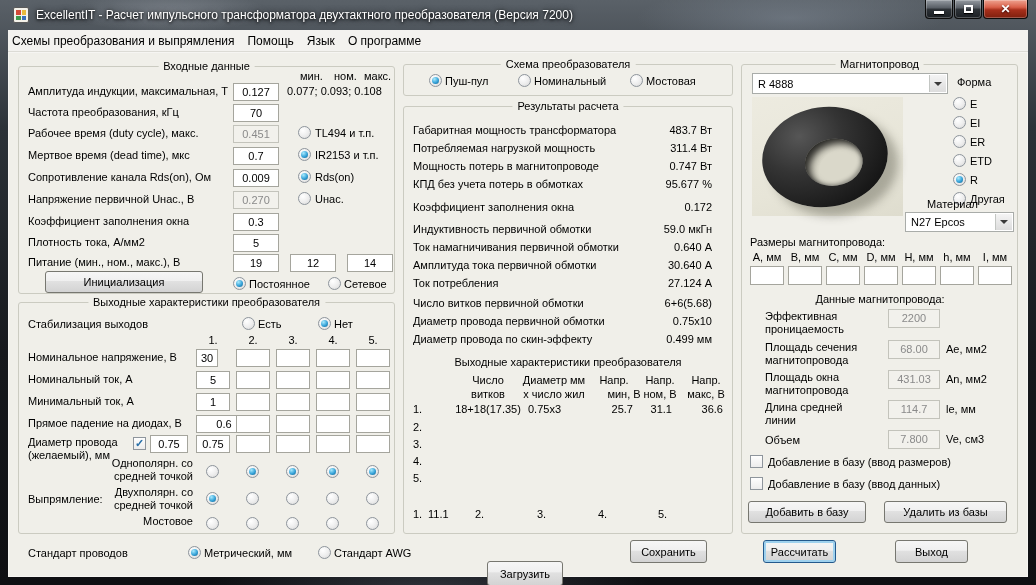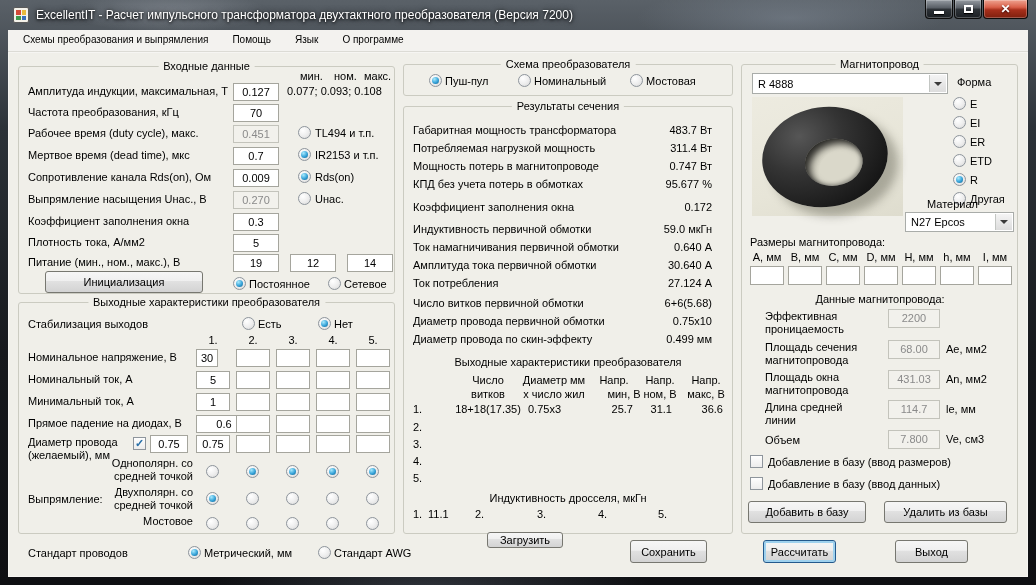--- a/index.html
+++ b/index.html
@@ -13,21 +13,21 @@
   .titlebar-text{position:absolute;left:36px;top:8px;font-size:12px;color:#fff;text-shadow:0 1px 3px #000,0 0 6px rgba(0,0,0,.7);white-space:nowrap}
   .appicon{position:absolute;left:13px;top:7px;width:16px;height:16px;border:1px solid #5a5a5a;background:#f4f2ea;display:grid;grid-template-columns:1fr 1fr;grid-template-rows:1fr 1fr;gap:1px;padding:2px;border-radius:2px}
   .appicon span{display:block}
   .wbtn{position:absolute;top:0;height:19px;display:flex;align-items:center;justify-content:center;border:1px solid #0c0c0c;border-top:none;border-radius:0 0 4px 4px;box-shadow:inset 0 0 0 1px rgba(255,255,255,.25)}
   .wbtn.mn{left:925px;width:28px;background:linear-gradient(#959ba2 0%,#565c63 45%,#2e3338 50%,#1b1f23 100%)}
   .wbtn.mx{left:954px;width:28px;background:linear-gradient(#959ba2 0%,#565c63 45%,#2e3338 50%,#1b1f23 100%)}
   .wbtn.cl{left:983px;width:45px;background:linear-gradient(#efa28f 0%,#d9604a 40%,#a72f1b 55%,#7e1f0e 100%);color:#fff;font-size:12px;font-weight:bold;text-shadow:0 1px 2px #300}
   .minbar{width:10px;height:3px;background:#fff;margin-top:7px;box-shadow:0 1px 1px #000}
   .maxbox{width:9px;height:8px;border:2px solid #fff;box-shadow:0 1px 1px #000}
   .menubar{position:absolute;left:8px;top:30px;width:1020px;height:22px;background:#f3f2ef;border-bottom:1px solid #dcdbd5;display:flex;align-items:stretch}
-  .mitem{font-size:10px;padding:4px 9px 0 15px;color:#000;white-space:nowrap}
+  .mitem{font-size:12px;padding:4px 9px 0 4px;color:#000;white-space:nowrap}
   .clientbg{position:absolute;left:8px;top:52px;width:1020px;height:525px;background:#f0efe9;box-shadow:inset 0 0 0 1px rgba(255,255,255,.4)}
   .grp{position:absolute;border:1px solid #cbcbc1;border-radius:3px}
   .gtitle{position:absolute;top:-7px;left:50%;transform:translateX(-50%);background:#f0efe9;padding:0 5px;font-size:11px;line-height:13px;white-space:nowrap;color:#000}
   .lbl{position:absolute;font-size:11px;line-height:13px;white-space:nowrap;color:#000}
   .lbl.c{text-align:center}
   .lbl.r{text-align:right}
   .fld{position:absolute;height:18px;background:#fff;border:1px solid #a5a59d;font-size:11px;line-height:16px;text-align:center;color:#000}
   .fld.dis{background:#f2f1ec;color:#8a8a8a;border-color:#c3c3bb}
   .rad{position:absolute;width:13px;height:13px;border-radius:50%;border:1px solid #8e959c;background:radial-gradient(circle at 35% 30%,#ffffff,#ededed 55%,#d6d6d6)}
   .rad.on::after{content:"";position:absolute;left:2px;top:2px;width:7px;height:7px;border-radius:50%;background:radial-gradient(circle at 35% 30%,#9fe4fa 5%,#35a2d8 55%,#135e89 100%)}
@@ -100,21 +100,21 @@
   <div class="lbl" style="left:28px;top:149px">Мертвое время (dead time), мкс</div>
   <div class="fld" style="left:233px;top:147px;width:46px">0.7</div>
   <span class="rad on" style="left:298px;top:148px"></span>
   <div class="lbl" style="left:315px;top:149px">IR2153 и т.п.</div>
 
   <div class="lbl" style="left:28px;top:171px">Сопротивление канала Rds(on), Ом</div>
   <div class="fld" style="left:233px;top:169px;width:46px">0.009</div>
   <span class="rad on" style="left:298px;top:170px"></span>
   <div class="lbl" style="left:315px;top:171px">Rds(on)</div>
 
-  <div class="lbl" style="left:28px;top:193px">Выпрямление насыщения Uнас., В</div>
+  <div class="lbl" style="left:28px;top:193px">Напряжение первичной Uнас., В</div>
   <div class="fld dis" style="left:233px;top:191px;width:46px">0.270</div>
   <span class="rad" style="left:298px;top:192px"></span>
   <div class="lbl" style="left:315px;top:193px">Uнас.</div>
 
   <div class="lbl" style="left:28px;top:215px">Коэффициент заполнения окна</div>
   <div class="fld" style="left:233px;top:213px;width:46px">0.3</div>
 
   <div class="lbl" style="left:28px;top:236px">Плотность тока, А/мм2</div>
   <div class="fld" style="left:233px;top:234px;width:46px">5</div>
 
@@ -217,21 +217,21 @@
     <div class="gtitle">Схема преобразователя</div>
   </div>
   <span class="rad on" style="left:429px;top:74px"></span>
   <div class="lbl" style="left:445px;top:75px">Пуш-пул</div>
   <span class="rad" style="left:518px;top:74px"></span>
   <div class="lbl" style="left:534px;top:75px">Номинальный</div>
   <span class="rad" style="left:630px;top:74px"></span>
   <div class="lbl" style="left:646px;top:75px">Мостовая</div>
 
   <div class="grp" style="left:403px;top:106px;width:330px;height:428px">
-    <div class="gtitle">Результаты сечения</div>
+    <div class="gtitle">Результаты расчета</div>
   </div>
   <div class="lbl" style="left:413px;top:124px">Габаритная мощность трансформатора</div>
   <div class="rv" style="top:124px">483.7 Вт</div>
   <div class="lbl" style="left:413px;top:142px">Потребляемая нагрузкой мощность</div>
   <div class="rv" style="top:142px">311.4 Вт</div>
   <div class="lbl" style="left:413px;top:160px">Мощность потерь в магнитопроводе</div>
   <div class="rv" style="top:160px">0.747 Вт</div>
   <div class="lbl" style="left:413px;top:178px">КПД без учета потерь в обмотках</div>
   <div class="rv" style="top:178px">95.677 %</div>
   <div class="lbl" style="left:413px;top:201px">Коэффициент заполнения окна</div>
@@ -267,29 +267,28 @@
   <div class="lbl c" style="left:448px;top:403px;width:80px">18+18(17.35)</div>
   <div class="lbl" style="left:528px;top:403px">0.75x3</div>
   <div class="lbl r" style="left:588px;top:403px;width:45px">25.7</div>
   <div class="lbl r" style="left:627px;top:403px;width:45px">31.1</div>
   <div class="lbl r" style="left:678px;top:403px;width:45px">36.6</div>
   <div class="lbl" style="left:413px;top:421px">2.</div>
   <div class="lbl" style="left:413px;top:438px">3.</div>
   <div class="lbl" style="left:413px;top:455px">4.</div>
   <div class="lbl" style="left:413px;top:472px">5.</div>
 
-  <div class="lbl c" style="left:413px;top:492px;width:310px">Индуктивность дросселя, мкГн</div>
   <div class="lbl" style="left:413px;top:508px">1.</div>
   <div class="lbl" style="left:428px;top:508px">11.1</div>
   <div class="lbl" style="left:475px;top:508px">2.</div>
   <div class="lbl" style="left:537px;top:508px">3.</div>
   <div class="lbl" style="left:598px;top:508px">4.</div>
   <div class="lbl" style="left:658px;top:508px">5.</div>
 
-  <div class="btn" style="left:487px;top:532px;width:76px;height:16px">Загрузить</div>
+  <div class="btn" style="left:487px;top:561px;width:76px;height:25px">Загрузить</div>
   <div class="btn" style="left:630px;top:540px;width:77px;height:23px">Сохранить</div>
 
   <div class="grp" style="left:741px;top:64px;width:277px;height:470px">
     <div class="gtitle">Магнитопровод</div>
   </div>
   <div class="combo" style="left:752px;top:73px;width:196px;height:21px">
     <span>R  4888</span>
     <span class="carrow">
         <span class="tri"></span>
       </span>

